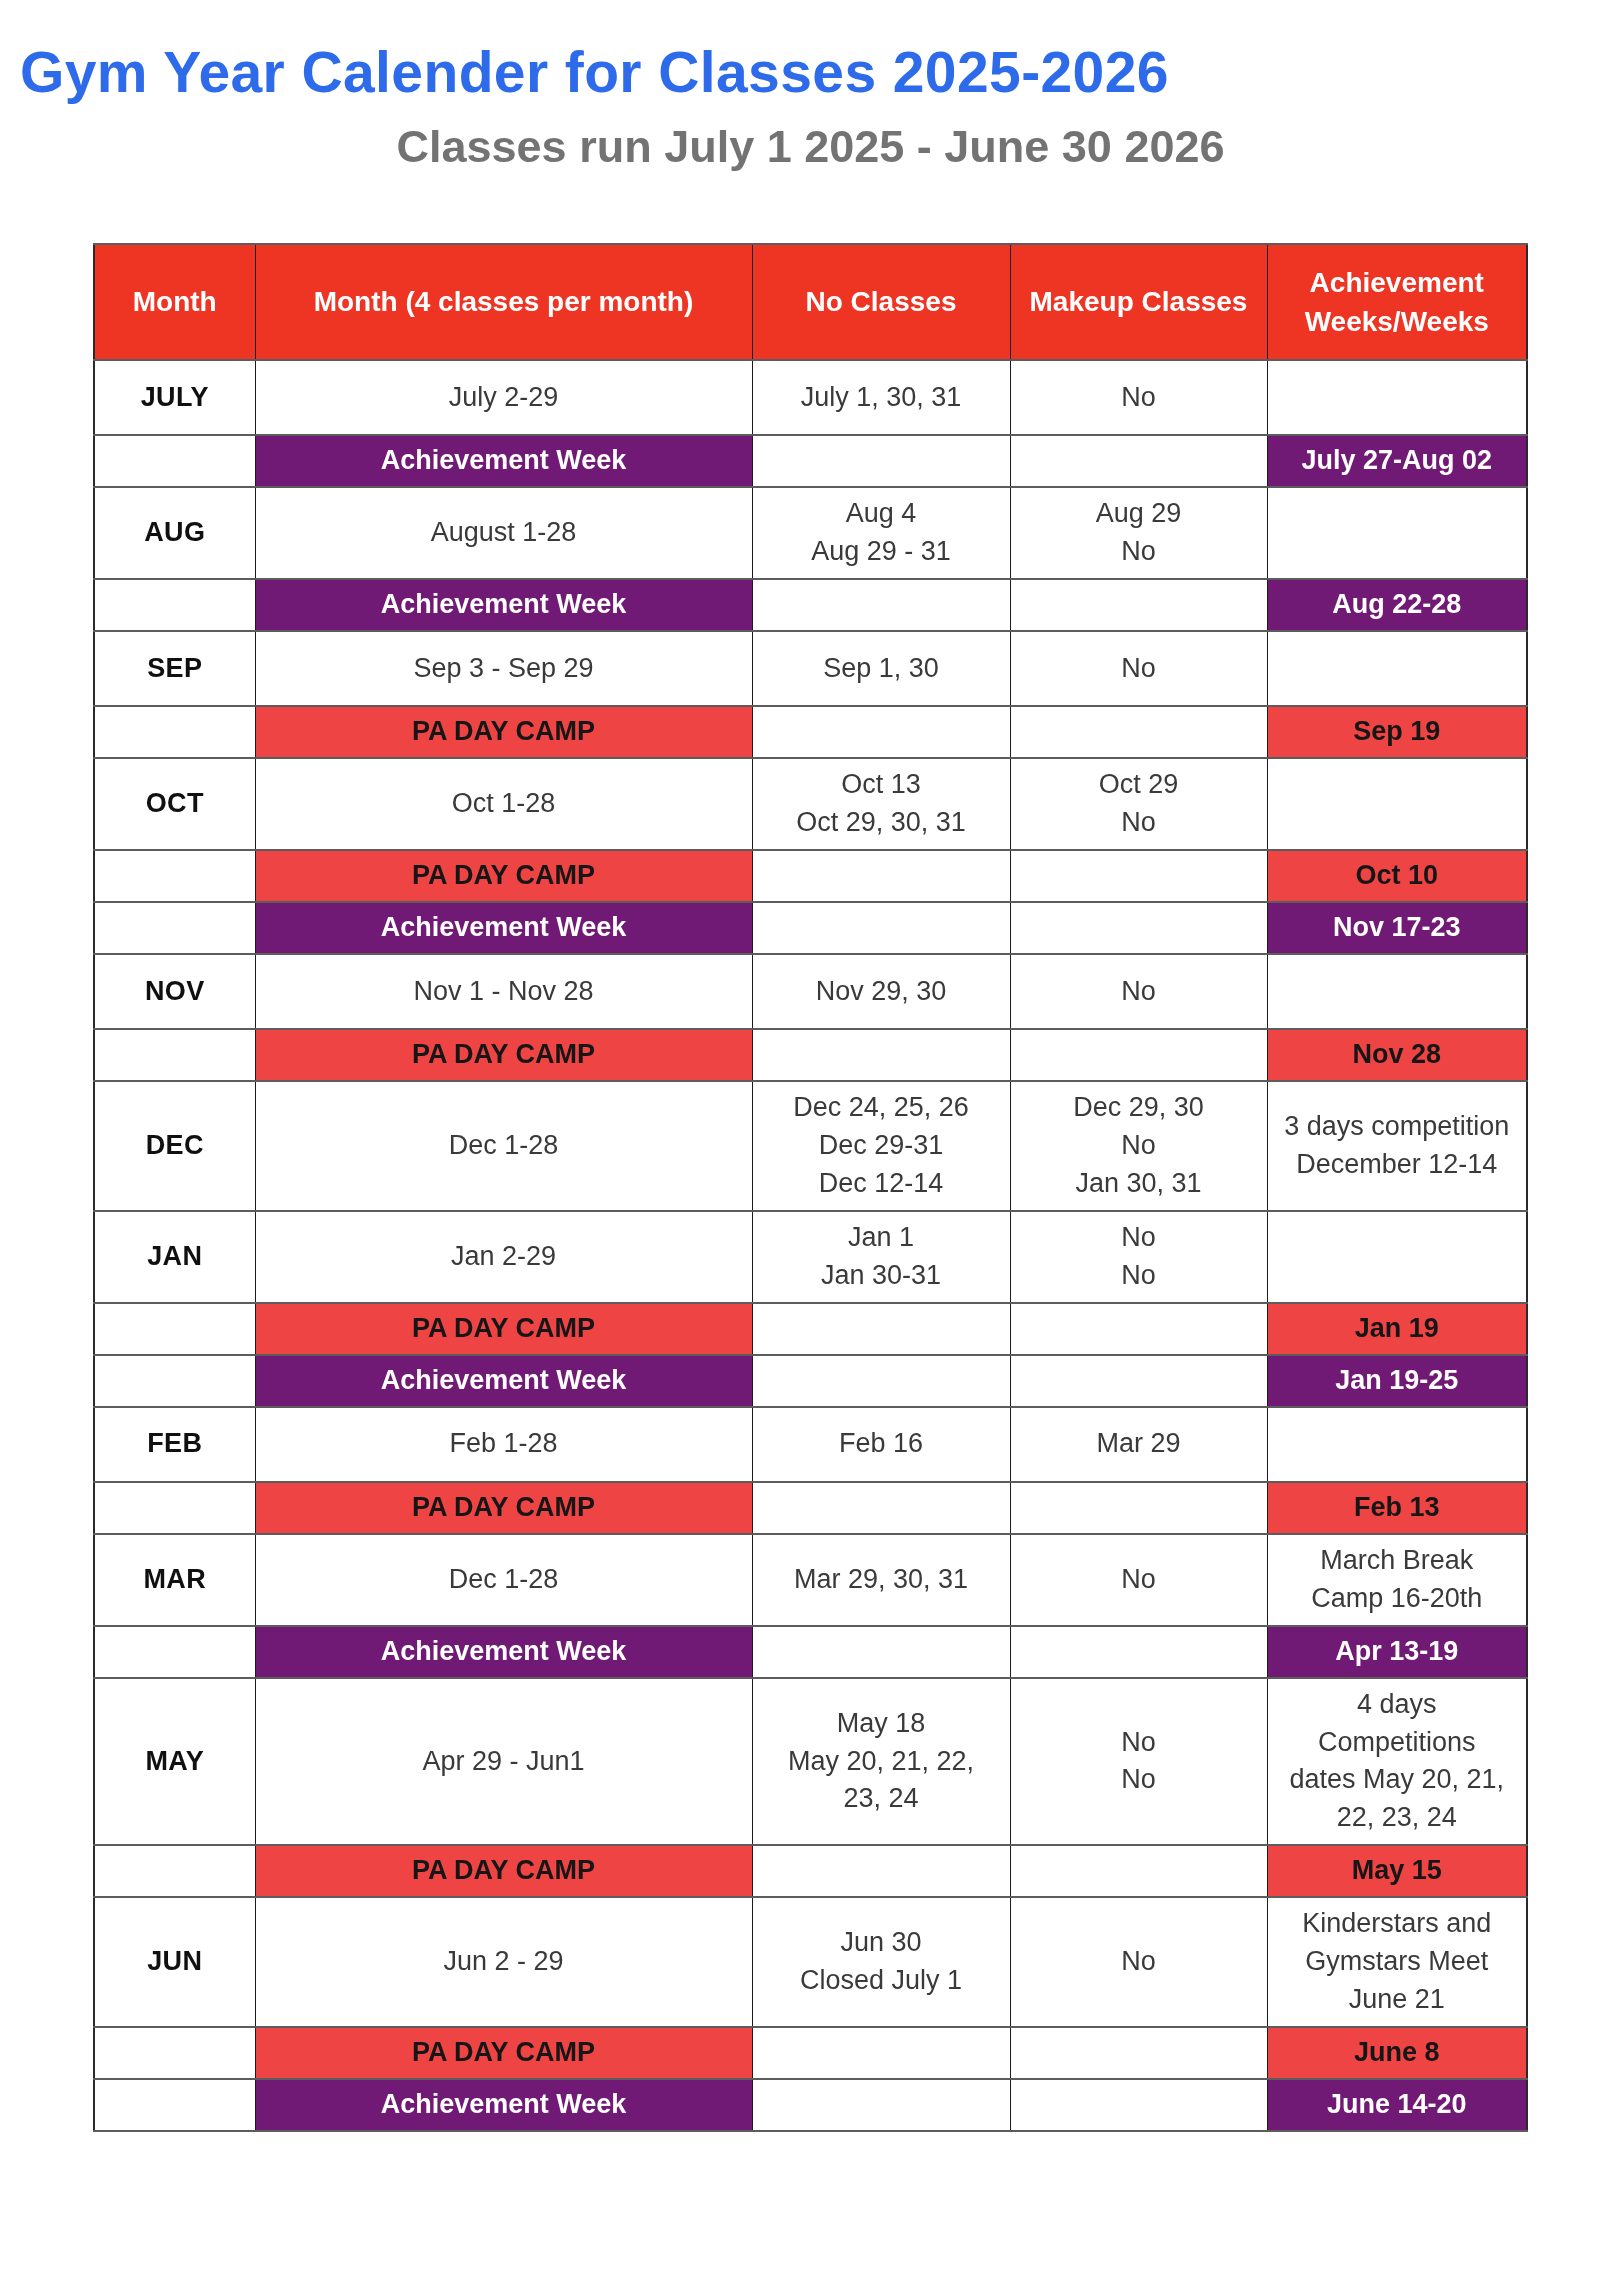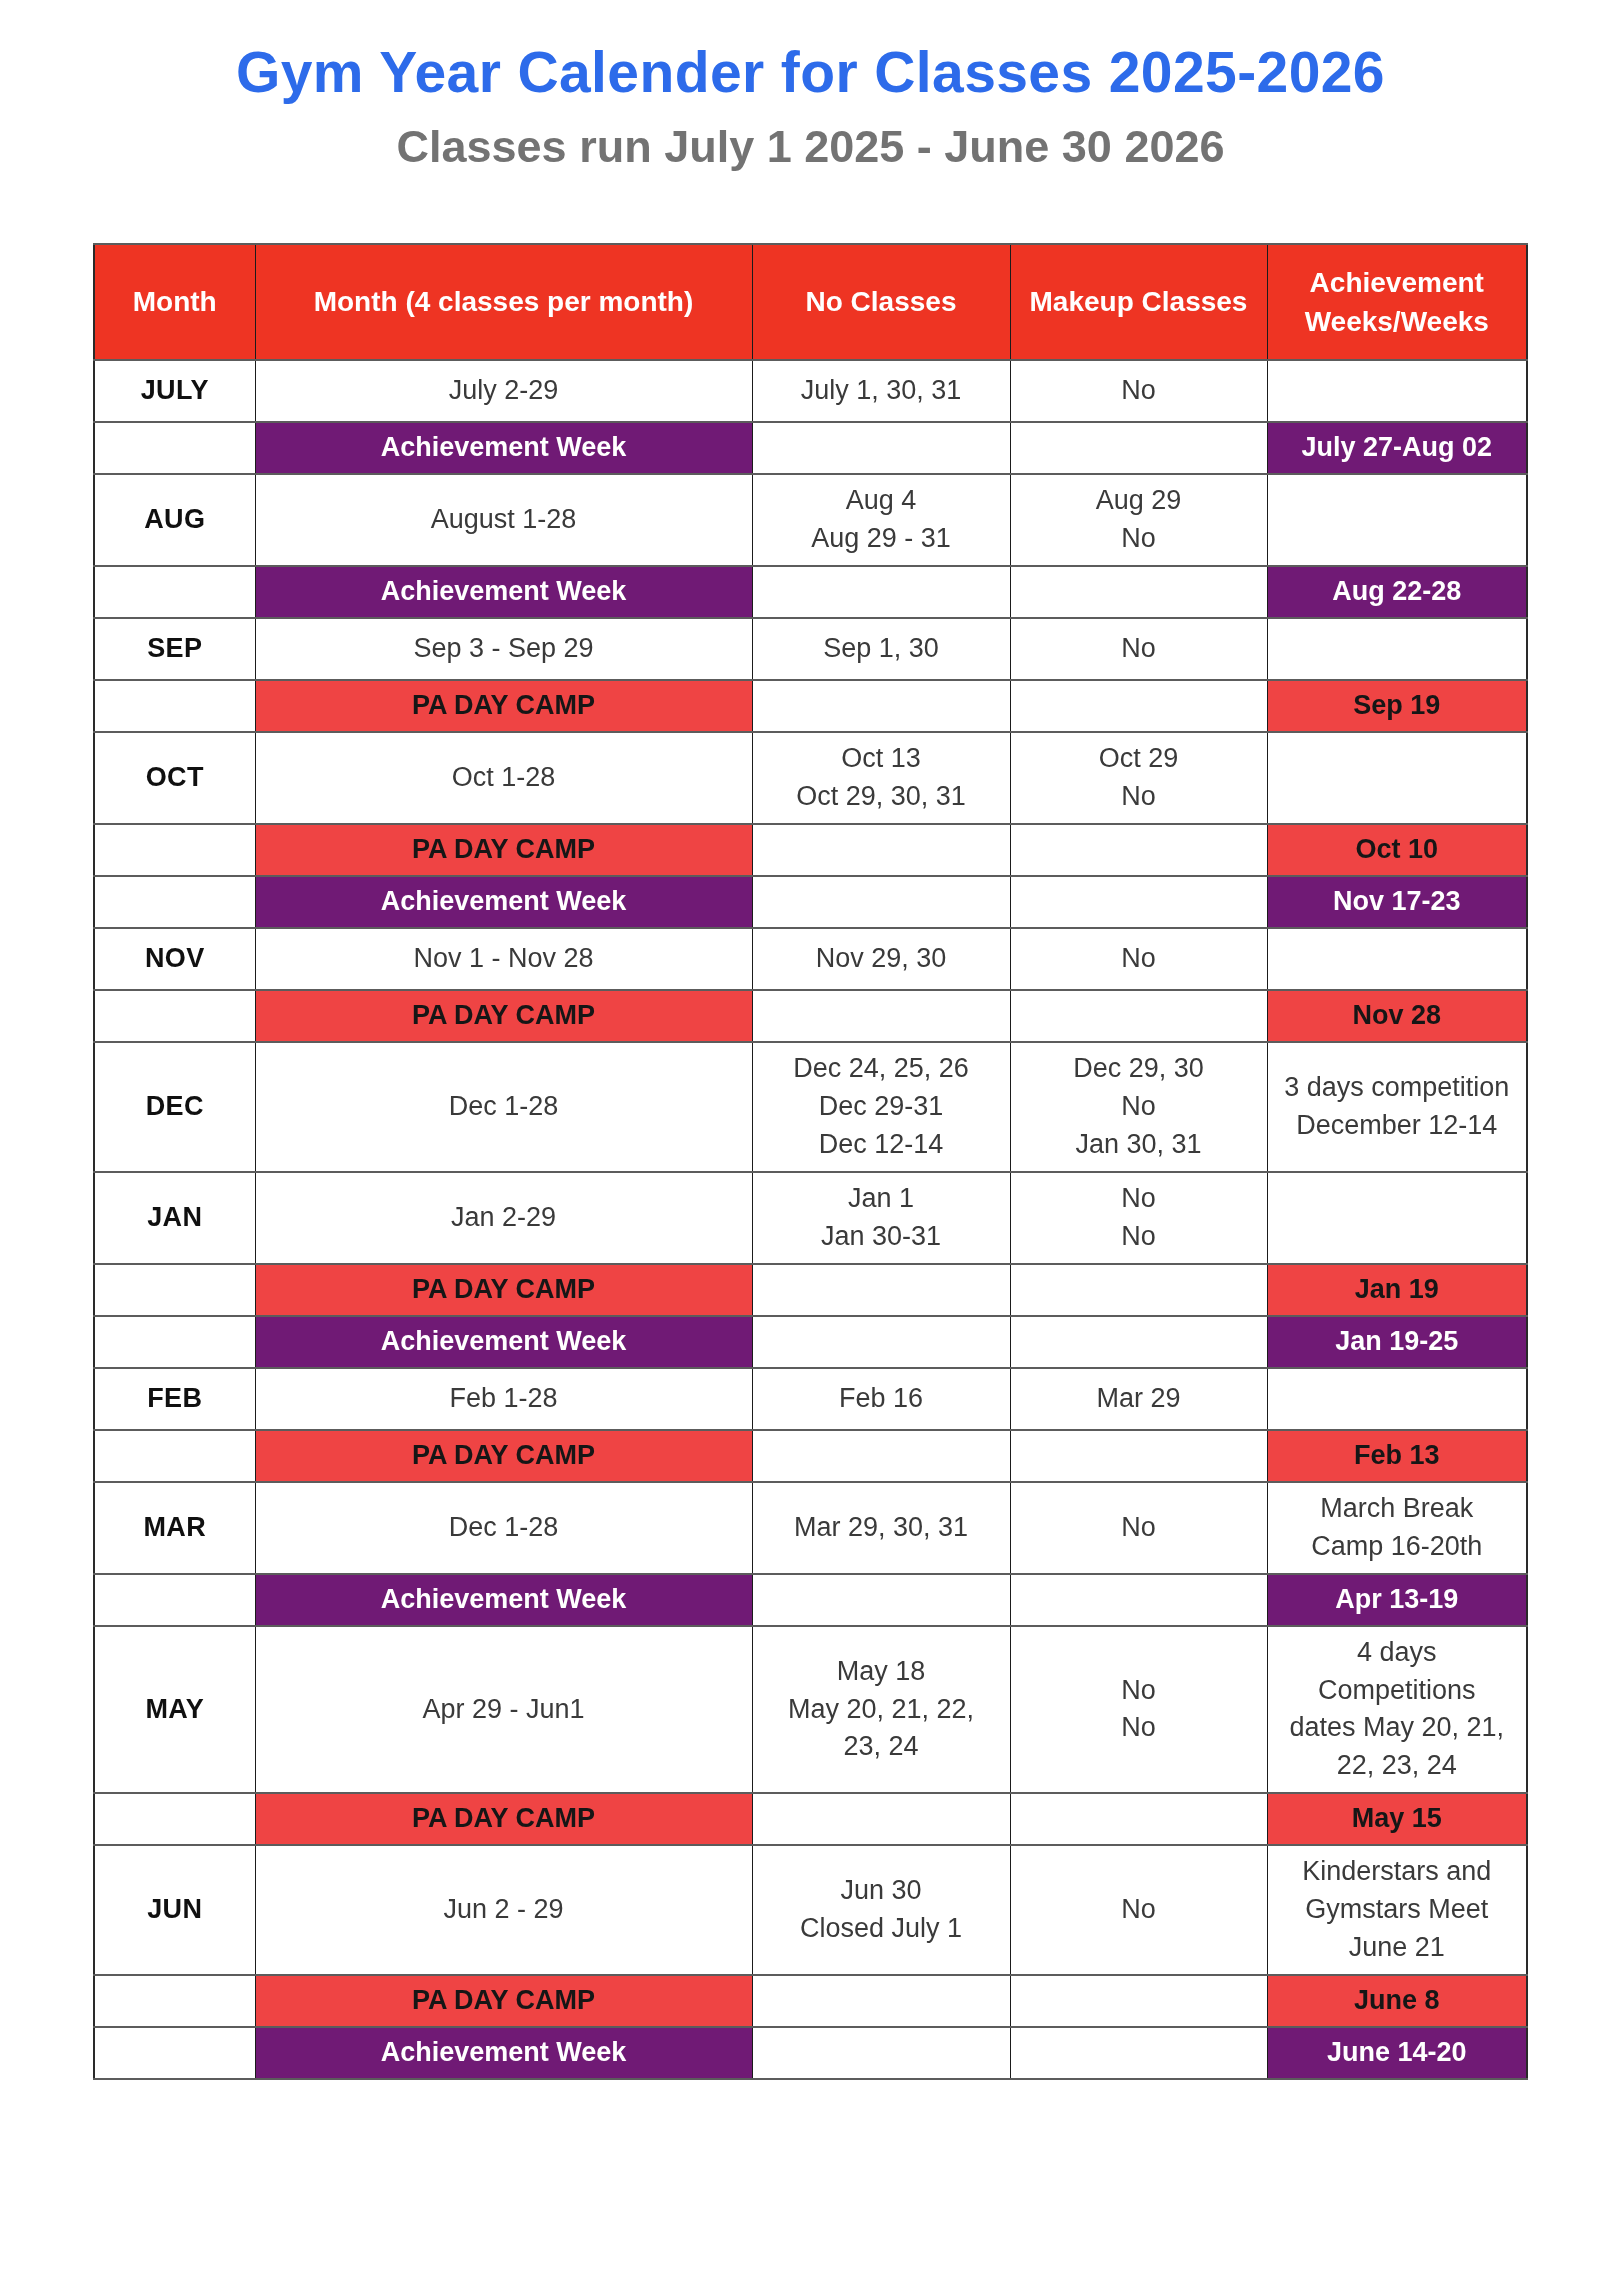--- a/index.html
+++ b/index.html
@@ -11,25 +11,26 @@
   }
   body {
     width: 1621px;
     min-height: 2293px;
   }
   .page {
     padding-top: 39px;
   }
   h1.title {
     margin: 0 0 16px 0;
-    text-align: center;
+    text-align: left;
     color: #2d6bea;
     font-size: 57px;
     font-weight: 700;
     letter-spacing: 0.4px;
+    padding-left: 20px;
   }
   h2.subtitle {
     margin: 0 0 70px 0;
     text-align: center;
     color: #737373;
     font-size: 45px;
     font-weight: 600;
   }
   table.calendar {
     width: 1433px;
@@ -51,21 +52,21 @@
     overflow: hidden;
   }
   thead th {
     background: #ee3423;
     color: #ffffff;
     font-weight: 700;
     font-size: 28px;
     height: 116px;
     padding: 9px 14.3px;
   }
-  tr.r-month td { height: 62px; }
+  tr.r-month td { height: 75px; }
   tr.r-event td { height: 52px; }
   td.c-month {
     font-weight: 700;
     color: #101010;
     letter-spacing: 0.4px;
   }
   td.c-empty { background: #ffffff; }
   td.c-event {
     font-weight: 700;
     padding: 3.6px 7.2px;

